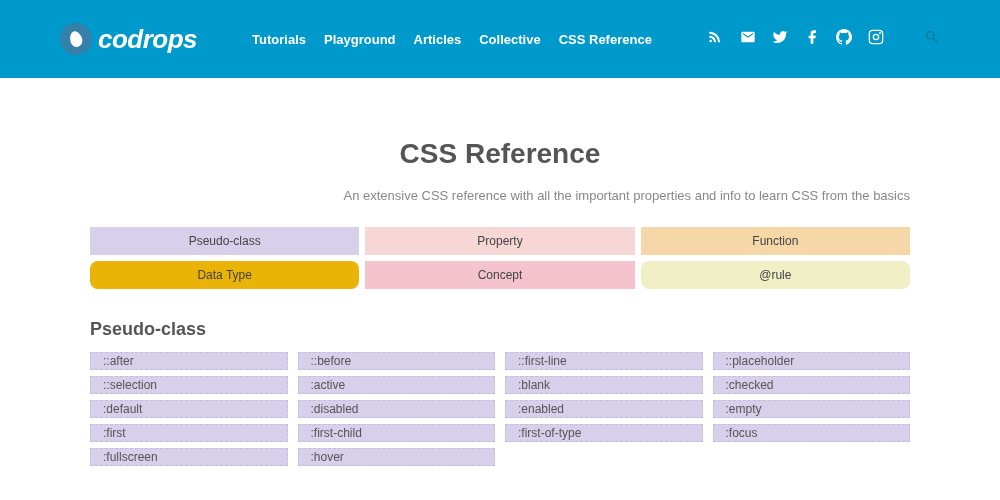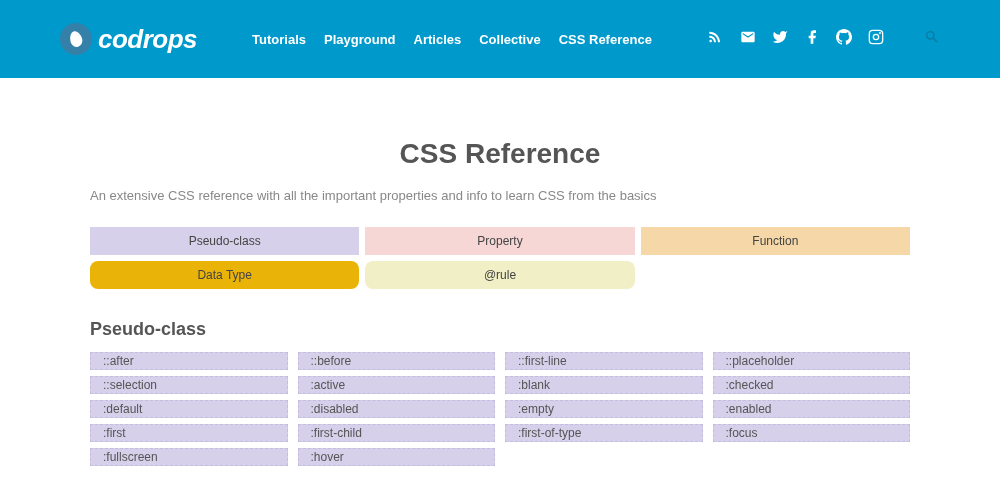--- a/index.html
+++ b/index.html
@@ -10,21 +10,21 @@
 .logo-icon { width: 32px; height: 32px; background: #3580a8; border-radius: 50%; margin-right: 6px; display: flex; align-items: center; justify-content: center; }
 .logo-icon::before { content: ''; width: 12px; height: 16px; background: #fff; border-radius: 50% 50% 50% 50% / 60% 60% 40% 40%; transform: rotate(-15deg); }
 .nav { display: flex; gap: 18px; margin-left: 55px; justify-content: flex-end; }
 .nav a { color: #fff; text-decoration: none; font-size: 13px; font-weight: 600; }
 .social { margin-left: auto; display: flex; gap: 16px; align-items: center; }
 .social span { color: #fff; font-size: 16px; }
 .search { margin-left: 40px; color: #0c7aa0; font-size: 16px; }
 
 .container { max-width: 820px; margin: 0 auto; padding: 60px 0 0; }
 .title { text-align: center; font-size: 28px; font-weight: 700; color: #555; margin-bottom: 18px; }
-.subtitle { text-align: left; font-size: 13px; color: #888; margin-bottom: 24px; }
+.subtitle { text-align: right; font-size: 13px; color: #888; margin-bottom: 24px; }
 
 .categories { display: grid; grid-template-columns: repeat(3, 1fr); gap: 6px; margin-bottom: 30px; }
 .cat { padding: 7px; text-align: center; font-size: 12px; color: #444; font-weight: 500; }
 .cat-pseudo { background: #d6d0ea; }
 .cat-property { background: #f7d6d6; }
 .cat-function { background: #f5d7a8; }
 .cat-datatype { background: #eab308; border-radius: 8px; }
 .cat-concept { background: #f5c3cd; }
 .cat-rule { background: #f0efc5; border-radius: 8px; }
 
@@ -78,37 +78,38 @@
 
 <div class="container">
   <h1 class="title">CSS Reference</h1>
   <p class="subtitle">An extensive CSS reference with all the important properties and info to learn CSS from the basics</p>
 
   <div class="categories">
     <div class="cat cat-pseudo">Pseudo-class</div>
     <div class="cat cat-property">Property</div>
     <div class="cat cat-function">Function</div>
     <div class="cat cat-datatype">Data Type</div>
+    <div class="cat cat-concept">Concept</div>
     <div class="cat cat-rule">@rule</div>
   </div>
 
   <h2 class="section-title">Pseudo-class</h2>
   <div class="items">
     <div class="item">::after</div>
     <div class="item">::before</div>
     <div class="item">::first-line</div>
     <div class="item">::placeholder</div>
     <div class="item">::selection</div>
     <div class="item">:active</div>
     <div class="item">:blank</div>
     <div class="item">:checked</div>
     <div class="item">:default</div>
     <div class="item">:disabled</div>
+    <div class="item">:enabled</div>
     <div class="item">:empty</div>
-    <div class="item">:enabled</div>
     <div class="item">:first</div>
     <div class="item">:first-child</div>
     <div class="item">:first-of-type</div>
     <div class="item">:focus</div>
     <div class="item">:fullscreen</div>
     <div class="item">:hover</div>
 
   </div>
 </div>
 

